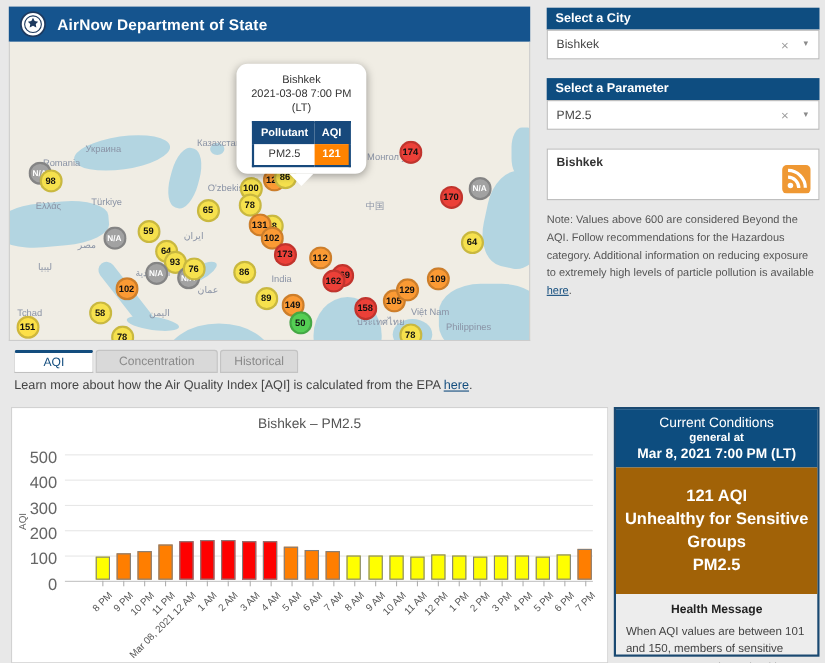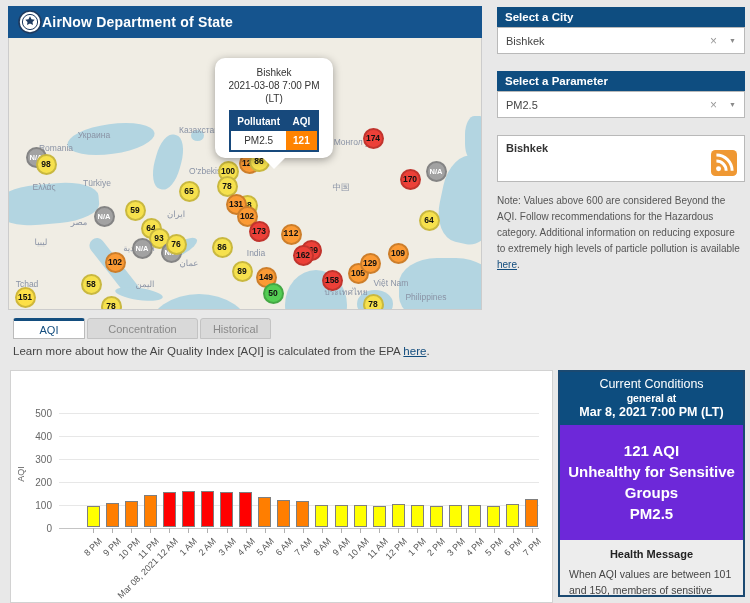--- a/index.html
+++ b/index.html
@@ -1,21 +1,21 @@
 <!DOCTYPE html>
 <html><head>
 <meta charset="utf-8">
 <style>
   * { margin:0; padding:0; box-sizing:border-box; }
   html,body { width:750px; height:603px; overflow:hidden; }
   body { font-family:"Liberation Sans", sans-serif; background:#e8e8e8; position:relative; }
 
   
   .panel-left { position:absolute; left:8px; top:6px; width:474px; }
-  .app-header { height:32px; background:#15548e; display:flex; align-items:center; padding-left:10px; }
+  .app-header { height:32px; background:#15548e; display:flex; align-items:center; gap:10px; padding-left:10px; }
   .app-title { color:#fff; font-weight:bold; font-size:14px; letter-spacing:.2px; }
   .map { position:relative; width:474px; height:272px; background:#f0ede4; overflow:hidden; border:1px solid #ccc; border-top:none; }
   .water { position:absolute; background:#b3d5e1; }
   .map-label { position:absolute; font-size:8.5px; color:#8a93a5; white-space:nowrap; transform:translate(-50%,-50%); z-index:1; }
   .marker { position:absolute; width:21px; height:21px; border-radius:50%; display:flex; align-items:center; justify-content:center;
             font-size:8.5px; font-weight:bold; color:#111; border:2px solid rgba(0,0,0,.18); z-index:5; }
   .marker.na { color:#fff; font-size:7.5px; }
 
   
   .popup { position:absolute; left:206px; top:20px; width:118px; background:#fff; border-radius:10px;
@@ -48,33 +48,33 @@
   .tab.active { background:#fff; border:1px solid #bbb; border-top:3px solid #134d7e; color:#134d7e; }
   .learn-more { position:absolute; left:13px; top:345px; font-size:11.5px; color:#444; }
 
   
   .chart-box { position:absolute; left:10px; top:370px; width:543px; height:233px; background:#fff; border:1px solid #d2d2d2; }
   .chart-title { position:absolute; left:0; right:0; top:7px; text-align:center; font-size:12.5px; color:#555; }
   .ylabel { position:absolute; left:2px; top:98px; font-size:9px; color:#666; transform:rotate(-90deg); }
   .plot { position:absolute; left:48px; top:42px; width:480px; height:115px; }
   .gridline { position:absolute; left:0; width:480px; height:1px; background:#e7e7e7; }
   .gridline.axis { background:#c4c4c4; }
-  .ytick { position:absolute; font-size:10px; color:#666; transform:translateX(-100%); left:-7px; }
+  .ytick { position:absolute; font-size:15px; color:#666; transform:translateX(-100%); left:-7px; }
   .bar { position:absolute; bottom:1px; width:13px; border:1px solid #7f7f7f; }
   .xtickmark { position:absolute; top:115px; width:1px; height:5px; background:#b0b0b0; }
   .xlabel { position:absolute; top:123px; font-size:9px; color:#555; white-space:nowrap;
             transform:translateX(-100%) rotate(-45deg); transform-origin:100% 0; }
 
   
   .conditions { position:absolute; left:558px; top:370px; width:187px; height:227px; border:2px solid #1a4971; background:#ededed; }
   .cond-header { background:#0d4d7f; color:#fff; text-align:center; padding:5px 4px 6px; }
   .cond-title { font-size:12.5px; font-weight:normal; }
   .cond-observed { font-size:10.5px; font-weight:bold; margin-top:1px; }
   .cond-datetime { font-size:12.5px; font-weight:bold; margin-top:1px; }
-  .cond-orange { background:#6d28d9; color:#fff; text-align:center; font-weight:bold; font-size:15px; line-height:1.4; padding:15px 6px 16px; }
+  .cond-orange { background:#a16207; color:#fff; text-align:center; font-weight:bold; font-size:15px; line-height:1.4; padding:15px 6px 16px; }
   .cond-health { padding:8px 9px; }
   .health-title { text-align:center; font-weight:bold; font-size:11px; color:#222; margin-bottom:6px; }
   .health-text { font-size:10.5px; color:#444; line-height:1.55; }
 </style>
 </head>
 <body>
 
 <div class="panel-left">
   <div class="app-header">
     <svg class="seal" width="24" height="24" viewBox="0 0 24 24">
@@ -141,21 +141,21 @@
         <div class="marker" style="left: 5.5px; top: 248.5px; background: #fde047;">151</div>
         <div class="marker" style="left: 202.5px; top: 198.5px; background: rgb(246, 225, 77);">86</div>
         <div class="marker" style="left: 222.5px; top: 222.5px; background: rgb(246, 225, 77);">89</div>
         <div class="marker" style="left: 91.5px; top: 257.5px; background: rgb(246, 225, 77);">78</div>
         <div class="marker" style="left: 229.5px; top: 114.5px; background: rgb(251, 154, 52);">121</div>
         <div class="marker" style="left: 239.5px; top: 112.5px; background: rgb(246, 225, 77);">86</div>
         <div class="marker" style="left: 227.5px; top: 156.5px; background: rgb(246, 225, 77);">68</div>
         <div class="marker" style="left: 216.5px; top: 155.5px; background: rgb(251, 154, 52);">131</div>
         <div class="marker" style="left: 227.5px; top: 167.5px; background: rgb(251, 154, 52);">102</div>
         <div class="marker" style="left: 239.5px; top: 182.5px; background: rgb(236, 64, 56);">173</div>
-        <div class="marker" style="left: 271.5px; top: 185.5px; background: rgb(251, 154, 52); font-family: Liberation Mono, monospace;">112</div>
+        <div class="marker" style="left: 271.5px; top: 185.5px; background: rgb(251, 154, 52);">112</div>
         <div class="marker" style="left: 291.5px; top: 201.5px; background: rgb(236, 64, 56);">169</div>
         <div class="marker" style="left: 283.5px; top: 206.5px; background: rgb(236, 64, 56);">162</div>
         <div class="marker" style="left: 246.5px; top: 228.5px; background: rgb(251, 154, 52);">149</div>
         <div class="marker" style="left: 253.5px; top: 244.5px; background: rgb(84, 206, 84);">50</div>
         <div class="marker" style="left: 312.5px; top: 231.5px; background: rgb(236, 64, 56);">158</div>
         <div class="marker" style="left: 338.5px; top: 224.5px; background: rgb(251, 154, 52);">105</div>
         <div class="marker" style="left: 350.5px; top: 214.5px; background: rgb(251, 154, 52);">129</div>
         <div class="marker" style="left: 378.5px; top: 204.5px; background: rgb(251, 154, 52);">109</div>
         <div class="marker" style="left: 353.5px; top: 255.5px; background: rgb(246, 225, 77);">78</div>
         <div class="marker" style="left: 353.5px; top: 89.5px; background: rgb(236, 64, 56);">174</div>
@@ -214,20 +214,21 @@
 </div>
 
 <div class="tabs">
   <div class="tab active" style="width:72px;">AQI</div>
   <div class="tab" style="width:111px;">Concentration</div>
   <div class="tab" style="width:71px;">Historical</div>
 </div>
 <div class="learn-more"><span>Learn more about how the Air Quality Index [AQI] is calculated from the EPA </span><a>here</a><span>.</span></div>
 
 <div class="chart-box">
+  <div class="chart-title">Bishkek – PM2.5</div>
   <div class="ylabel">AQI</div>
   <div class="plot" id="plot">
       <div class="gridline axis" style="top: 115px;"></div>
       <div class="ytick" style="top: 110px;">0</div>
       <div class="gridline" style="top: 92px;"></div>
       <div class="ytick" style="top: 87px;">100</div>
       <div class="gridline" style="top: 69px;"></div>
       <div class="ytick" style="top: 64px;">200</div>
       <div class="gridline" style="top: 46px;"></div>
       <div class="ytick" style="top: 41px;">300</div>

